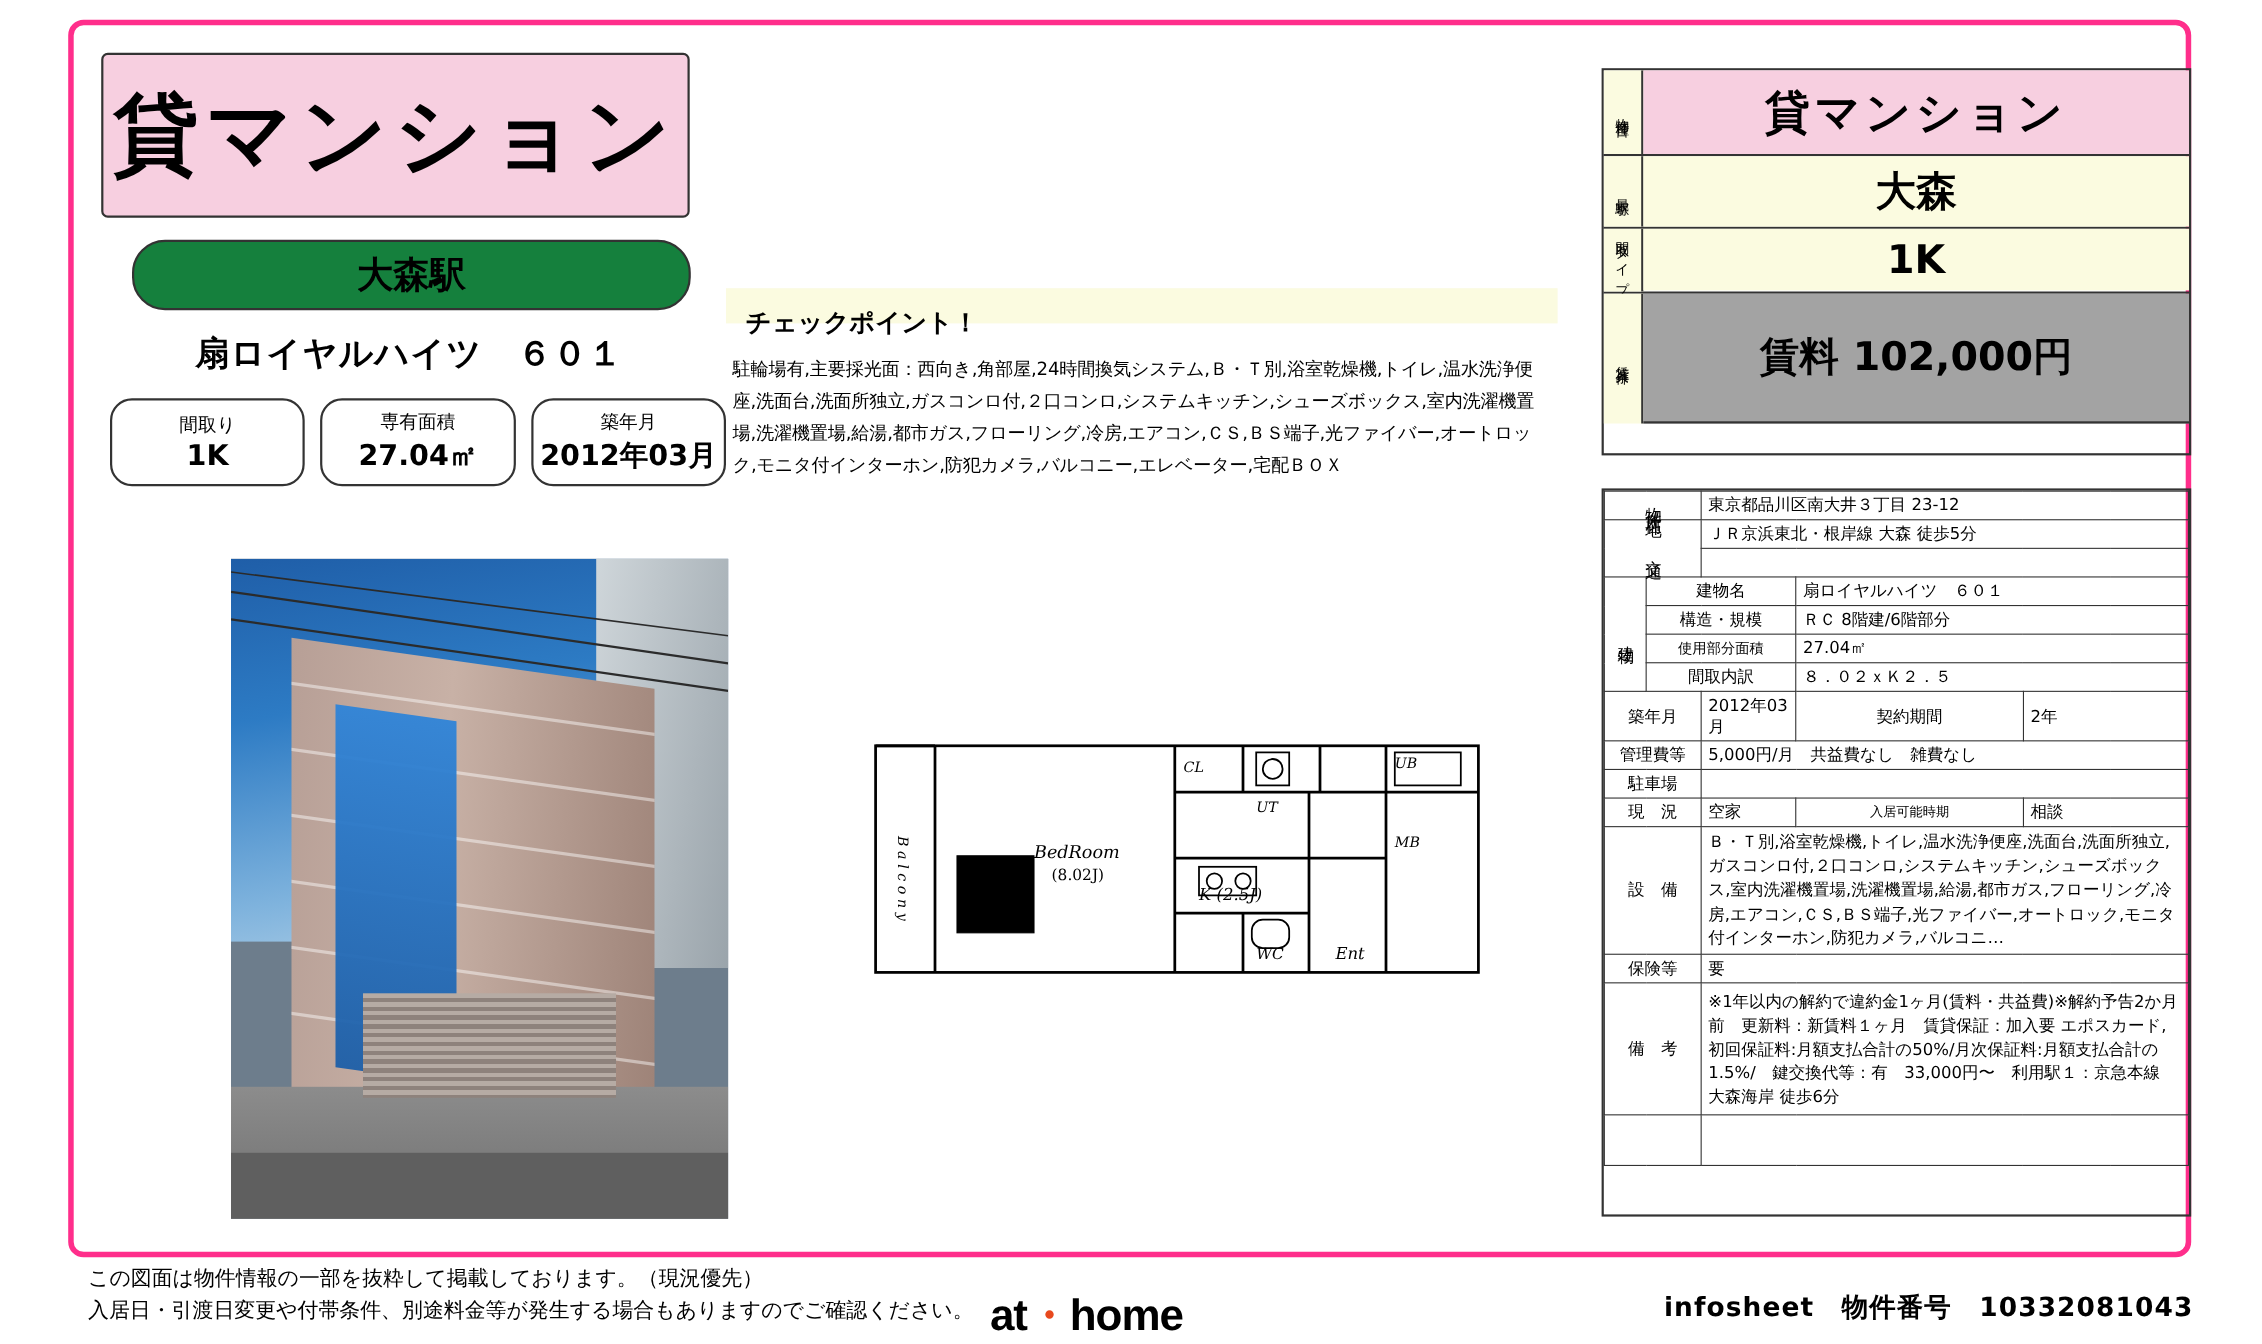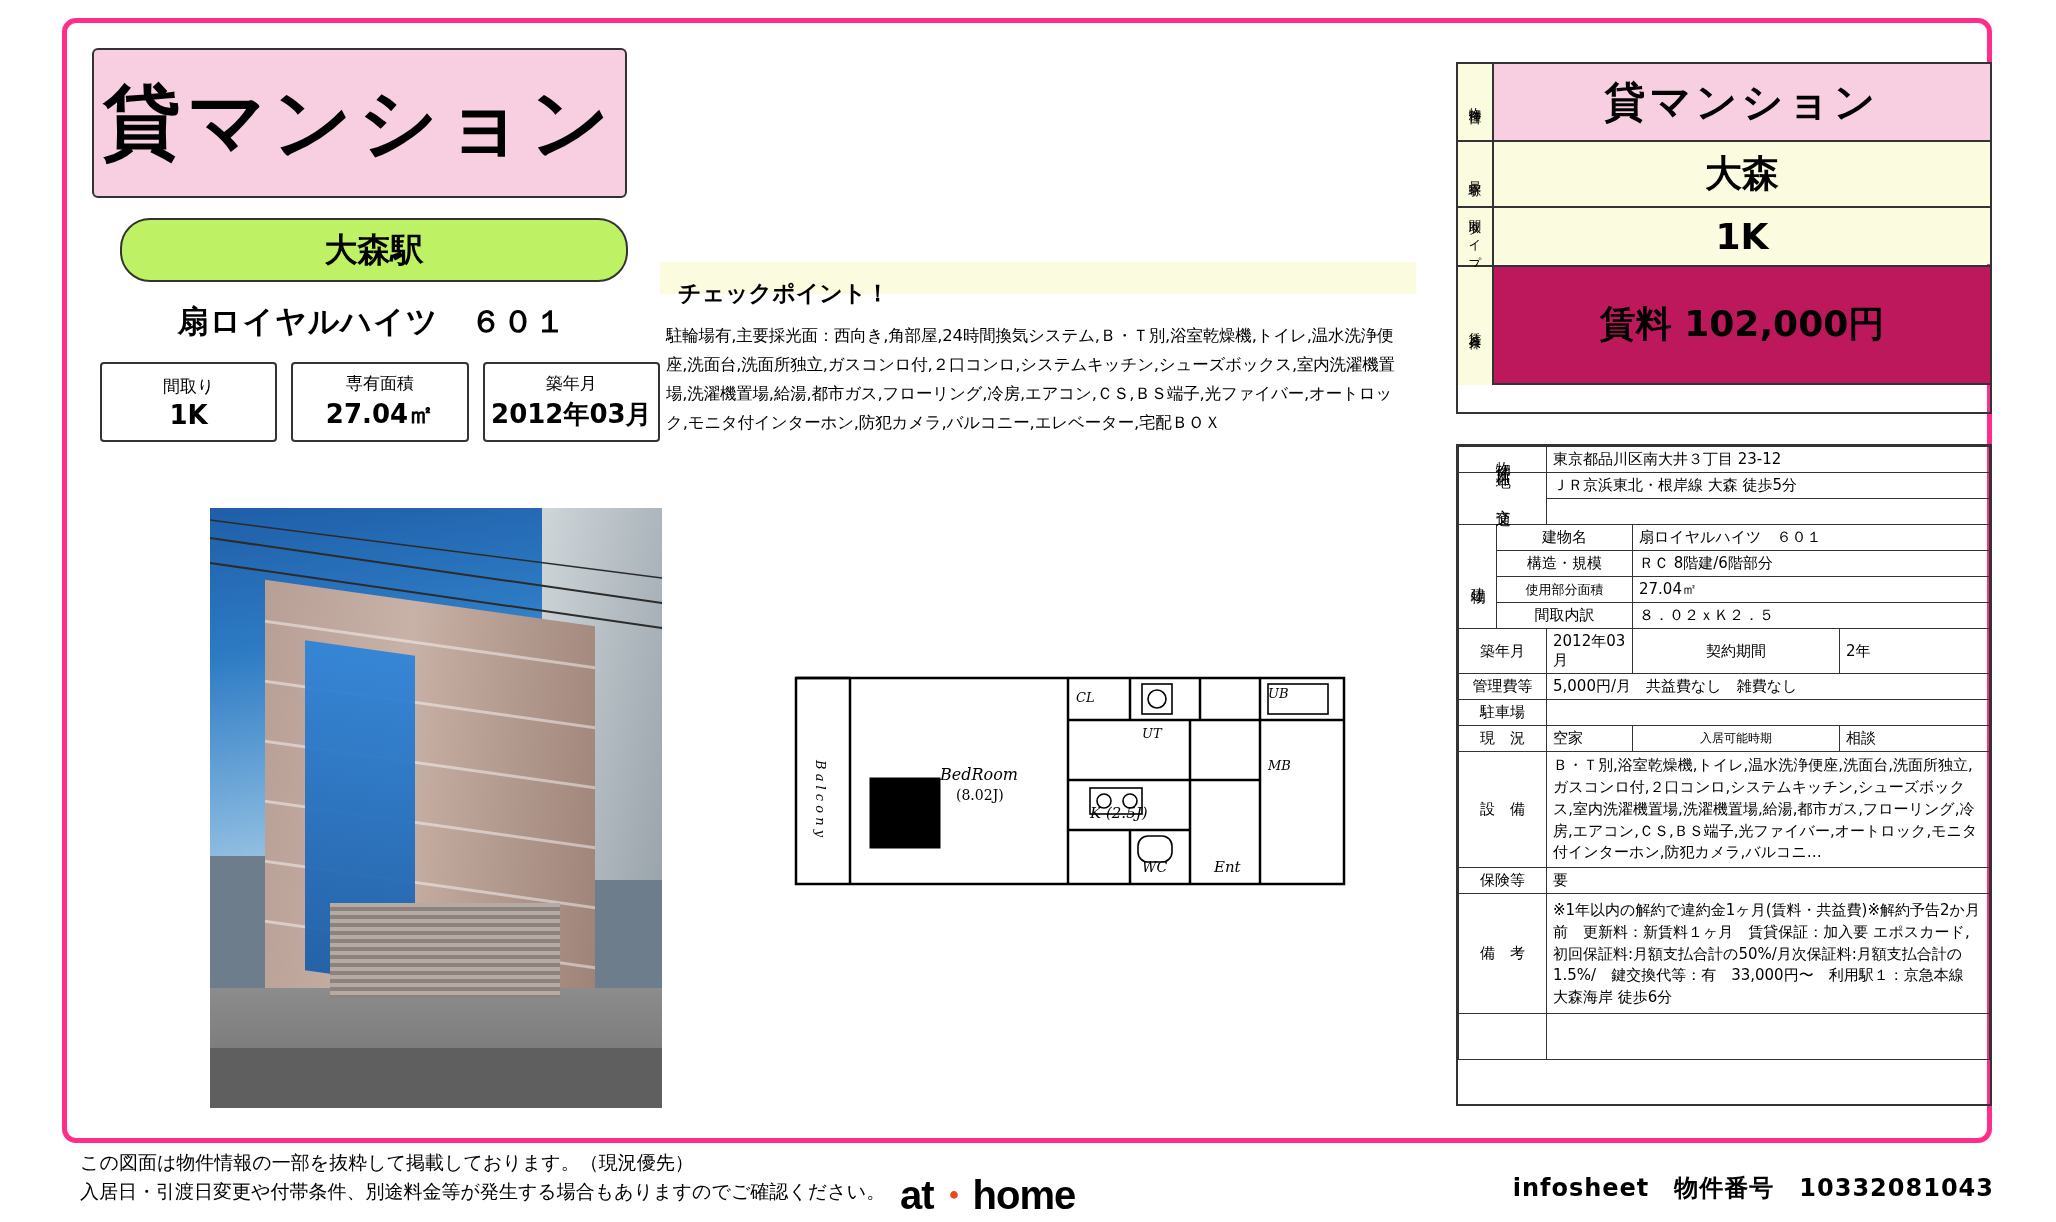--- a/index.html
+++ b/index.html
@@ -26,33 +26,33 @@
     position:absolute; left:92px; top:48px; width:535px; height:150px;
     background:#f7cfe0; border:2px solid #333; border-radius:6px;
     display:flex; align-items:center; justify-content:center;
   }
   .title-box span {
     font-size:78px; font-weight:bold; letter-spacing:6px;
     font-family:"DejaVu Sans", sans-serif;
   }
   .station-box {
     position:absolute; left:120px; top:218px; width:508px; height:64px;
-    background:#bef264; border:2px solid #333; border-radius:30px;
+    background:#15803d; border:2px solid #333; border-radius:30px;
     display:flex; align-items:center; justify-content:center;
   }
   .station-box span { font-size:33px; font-weight:bold; font-family:"DejaVu Sans", sans-serif;}
   .bldg-name {
     position:absolute; left:92px; top:300px; width:560px; height:44px;
     display:flex; align-items:center; justify-content:center;
     font-size:31px; font-weight:bold; font-family:"DejaVu Sans", sans-serif;
     letter-spacing:1px;
   }
   .spec-row { position:absolute; left:100px; top:362px; width:560px; height:80px; display:flex; gap:14px; }
   .spec-cell {
-    flex:1; border:2px solid #333; border-radius:4px; background:#fff;
+    flex:1; border:2px solid #333; border-radius:20px; background:#fff;
     display:flex; flex-direction:column; align-items:center; justify-content:center;
     font-family:"DejaVu Sans", sans-serif;
   }
   .spec-cell .lab { font-size:17px; }
   .spec-cell .val { font-size:26px; font-weight:bold; margin-top:2px; }
 
   
   .cp-title-bar {
     position:absolute; left:660px; top:262px; width:756px; height:32px;
     background:#fbfbe0;
@@ -111,21 +111,21 @@
     font-size:12.5px; line-height:1.1; text-align:center;
     font-family:"DejaVu Sans", sans-serif; padding:2px 0;
     writing-mode: vertical-rl;
     letter-spacing:2px;
   }
   .pt-val { flex:1; display:flex; align-items:center; justify-content:center;
     font-family:"DejaVu Sans", sans-serif; }
   .pt-type { background:#f7cfe0; height:76px; font-size:41px; font-weight:bold; letter-spacing:4px;}
   .pt-station { background:#fbfbe0; height:64px; font-size:37px; font-weight:bold; }
   .pt-layout { background:#fbfbe0; height:56px; font-size:36px; font-weight:bold; }
-  .pt-rent { background:#be185d; height:62px; font-size:36px; font-weight:bold;text-align:center; }
+  .pt-rent { background:#a3a3a3; height:62px; font-size:36px; font-weight:bold;text-align:center; }
   .pt-fee { background:#fff; height:56px; font-size:26px; font-weight:bold; letter-spacing:1px;}
 
   .panel-bottom {
     position:absolute; left:1456px; top:444px; width:536px; height:662px;
     border:2px solid #333; font-family:"DejaVu Sans", sans-serif;
   }
   .tbl { width:100%; border-collapse:collapse; table-layout:fixed; }
   .tbl td { border:1px solid #333; padding:3px 6px; font-size:15px; vertical-align:middle; }
   .lab-v {
     background:#fff; width:38px; text-align:center; font-size:12.5px; line-height:1.15;

